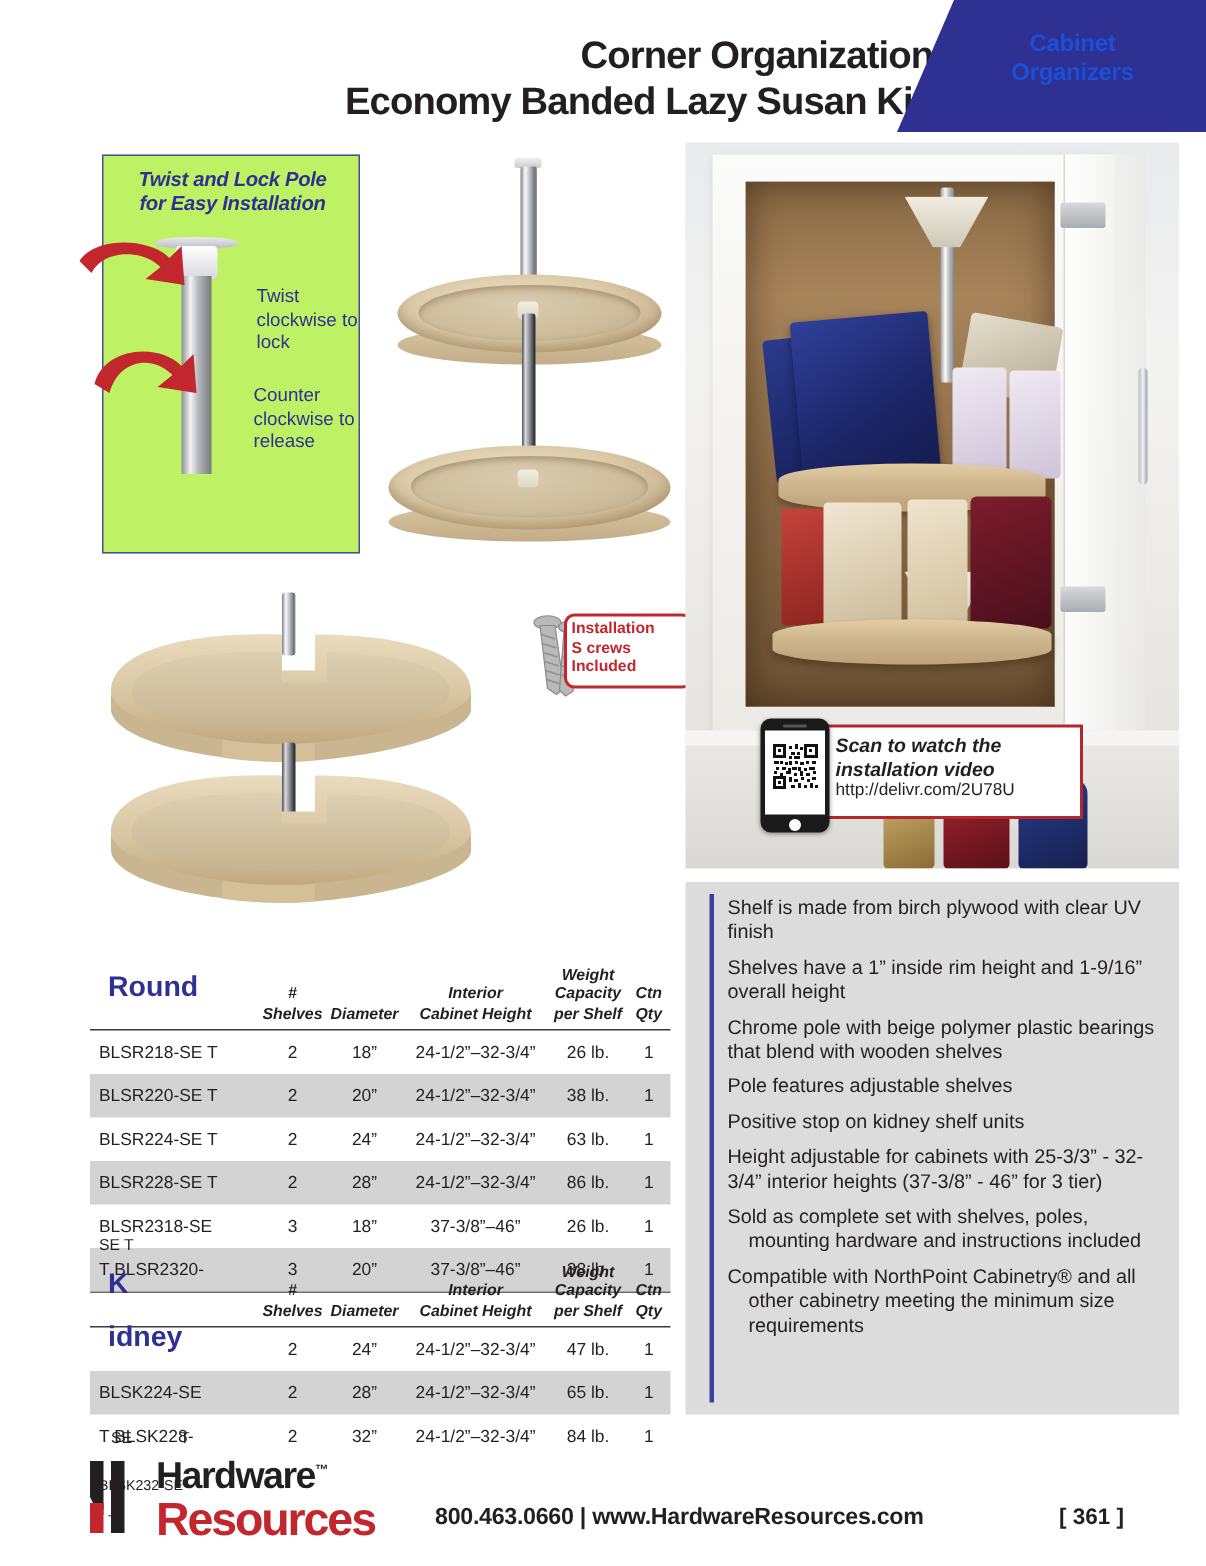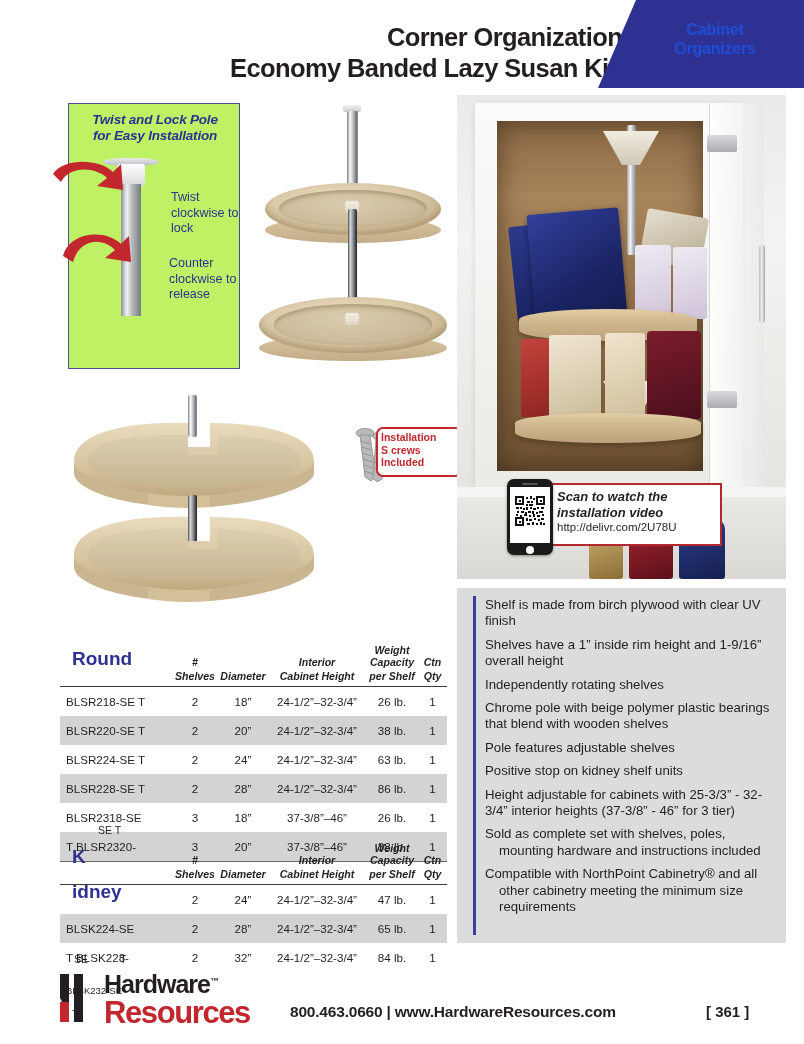--- a/index.html
+++ b/index.html
@@ -80,21 +80,21 @@
     background:linear-gradient(90deg,#4a4c50,#d9dadd 25%,#8f9297 55%,#2f3134 92%);}
   .pole-cap{position:absolute;background:linear-gradient(#f2f2f3,#c9cacd);border-radius:2px;}
   .hub{position:absolute;background:linear-gradient(#f4efe4,#ded5c2);border-radius:3px;}
 
   
   .prod-kidney{position:absolute;left:60px;top:395px;width:270px;height:215px;}
   .kid{position:absolute;width:100%;height:96px;}
   .kid svg{width:100%;height:100%;display:block;}
 
   
-  .screws{position:absolute;left:352px;top:423px;width:112px;height:62px;}
+  .screws{position:absolute;left:352px;top:405px;width:112px;height:62px;}
   .screw-img{position:absolute;left:0;top:2px;width:44px;height:58px;}
   .screw-img svg{width:100%;height:100%;display:block;}
   .screws-box{
     position:absolute;left:24px;top:4px;width:86px;height:50px;
     border:2.5px solid #c1272d;border-radius:7px;background:#ffffff;
     box-sizing:border-box;
   }
   .screws-text{
     position:absolute;left:29px;top:8px;width:80px;color:#c1272d;
     font-weight:bold;font-size:10.5px;line-height:12.6px;
@@ -170,21 +170,21 @@
   tbody tr.alt{background:#d3d3d3;}
   tbody tr{border-bottom:none;}
   tbody tr:last-child td{border-bottom:1.2px solid #6a6a6a;}
   td.sku{text-align:left;padding-left:6px;white-space:nowrap;}
   .c-sku{width:112px;}
   .c-sh{width:46px;}
   .c-dia{width:50px;}
   .c-ht{width:98px;}
   .c-wt{width:52px;}
   .c-qty{width:29px;}
-  .overflow-note{position:absolute;left:66px;font-size:10.5px;color:#231f20;margin-left:32px;}
+  .overflow-note{position:absolute;left:66px;font-size:10.5px;color:#231f20;}
 
   
   .footer{position:absolute;left:0;top:963px;width:804px;height:81px;background:#ffffff;}
   .logo{position:absolute;left:60px;top:5px;width:222px;height:60px;}
   .logo-mark{position:absolute;left:0;top:4px;width:42px;height:52px;}
   .logo-hw{position:absolute;left:44px;top:2px;font-weight:bold;font-size:25px;
     letter-spacing:-1px;color:#231f20;}
   .logo-tm{font-size:9px;vertical-align:super;font-weight:bold;}
   .logo-rs{position:absolute;left:44px;top:27px;font-weight:bold;font-size:31px;
     letter-spacing:-1.4px;color:#c1272d;}
@@ -421,21 +421,20 @@
       <div>installation video</div>
     </div>
     <div class="scan-url">http://delivr.com/2U78U</div>
   </div>
 
   <div class="features">
     <div class="feat-bar"></div>
     <div class="feat-list">
       <div class="feat noindent">Shelf is made from birch plywood with clear UV finish</div>
       <div class="feat noindent">Shelves have a 1” inside rim height and 1-9/16” overall height</div>
-      <div class="feat noindent">Independently rotating shelves</div>
       <div class="feat noindent">Chrome pole with beige polymer plastic bearings that blend with wooden shelves</div>
       <div class="feat noindent">Pole features adjustable shelves</div>
       <div class="feat noindent">Positive stop on kidney shelf units</div>
       <div class="feat noindent">Height adjustable for cabinets with 25-3/3” - 32-3/4” interior heights (37-3/8” - 46” for 3 tier)</div>
       <div class="feat">Sold as complete set with shelves, poles, mounting hardware and instructions included</div>
       <div class="feat">Compatible with NorthPoint Cabinetry® and all other cabinetry meeting the minimum size requirements</div>
     </div>
   </div>
 
   <div class="tbl tbl-round">

